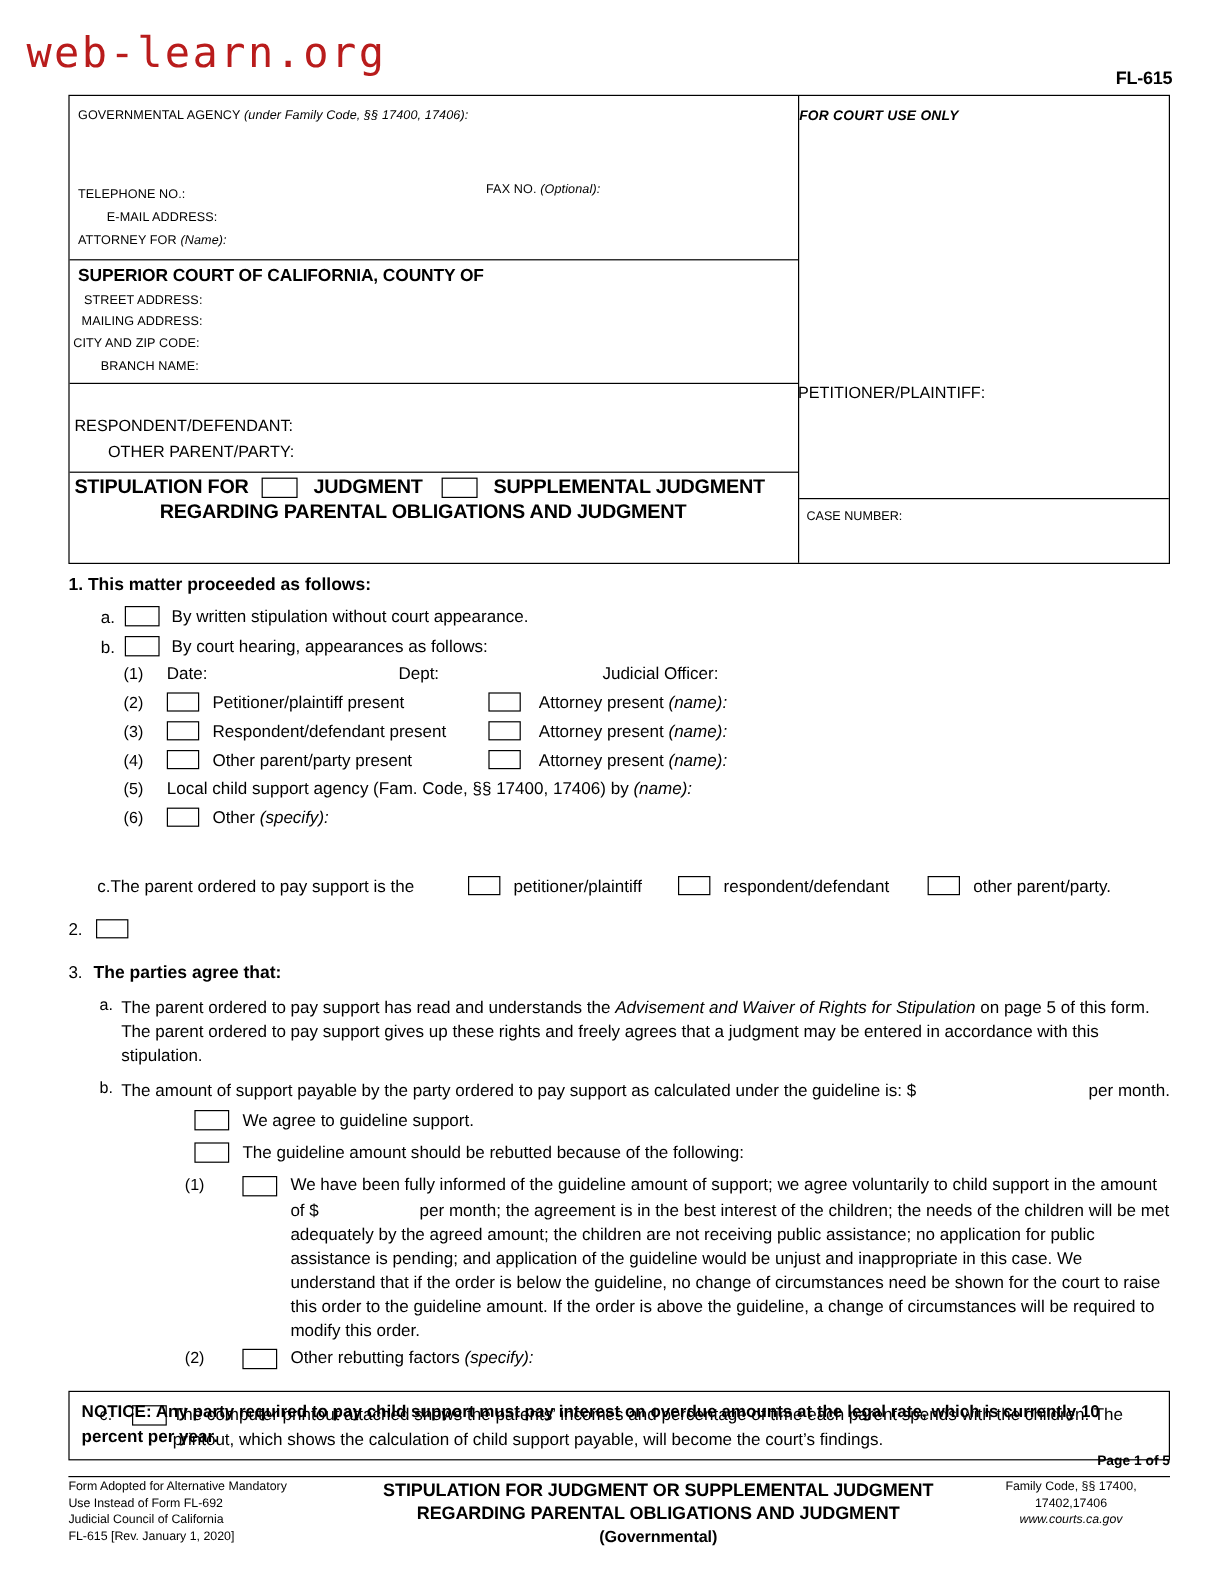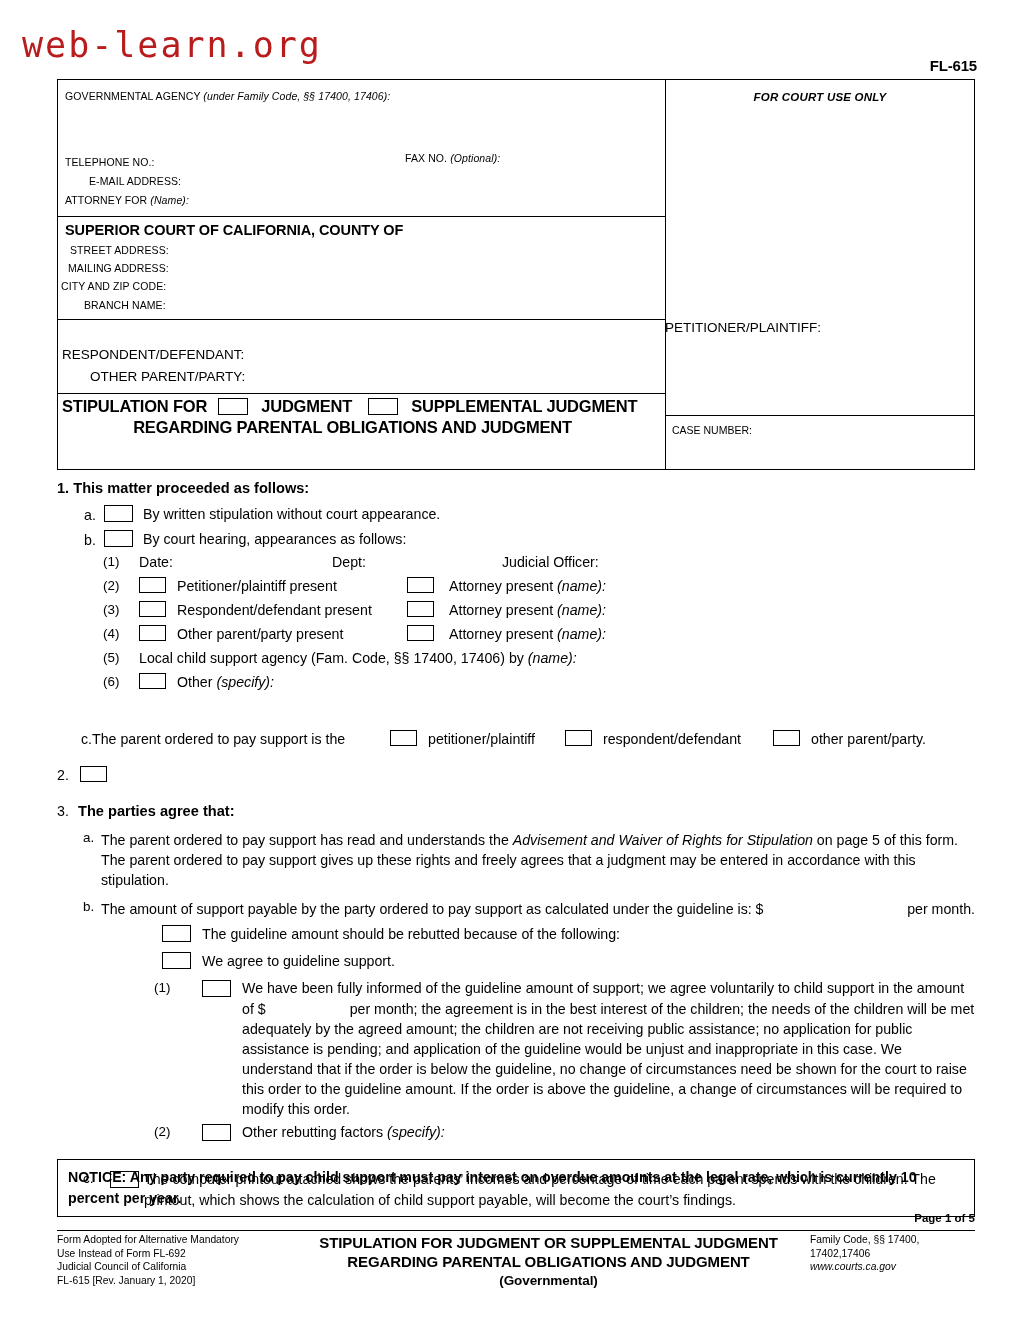--- a/index.html
+++ b/index.html
@@ -140,21 +140,21 @@
     letter-spacing: -0.2px;
     text-align: center;
     padding-right: 18px;
     margin-top: 2px;
   }
 
   
   .courtuse {
     height: 336px;
     border-bottom: 1.6px solid #000;
-    text-align: center;
+    text-align: left;
     padding-top: 7px;
   }
   .courtuse span {
     font-size: 11.5px;
     font-weight: bold;
     font-style: italic;
     letter-spacing: 0.2px;
   }
   .casenum {
     height: 53px;
@@ -367,21 +367,21 @@
     font-size: 15px;
     line-height: 1.28;
     letter-spacing: -0.1px;
   }
   .foot-center .gov {
     font-size: 13.5px;
     margin-top: 1px;
   }
   .foot-right {
     width: 165px;
-    text-align: left;
+    text-align: center;
     font-size: 10.3px;
     line-height: 1.33;
   }
   .foot-right .url { font-style: italic; }
 </style>
 </head>
 <body>
 
 <div class="page">
 
@@ -534,26 +534,26 @@
       <p><span>The parent ordered to pay support has read and understands the </span><i>Advisement and Waiver of Rights for Stipulation</i><span> on page 5 of this form. The parent ordered to pay support gives up these rights and freely agrees that a judgment may be entered in accordance with this stipulation.</span></p>
     </div>
 
     <div class="s3b">
       <span class="mk">b.</span>
       <span>The amount of support payable by the party ordered to pay support as calculated under the guideline is: $</span>
       <span class="permonth">per month.</span>
 
       <div class="s3b-cbrow">
         <span class="cb cb-m"></span>
-        <span class="txt">The guideline amount should be rebutted because of the following:</span>
+        <span class="txt">We agree to guideline support.</span>
       </div>
 
       <div class="s3b-cbrow">
         <span class="cb cb-m"></span>
-        <span class="txt">We agree to guideline support.</span>
+        <span class="txt">The guideline amount should be rebutted because of the following:</span>
       </div>
 
       <div class="s3b1">
         <span class="num">(1)</span>
         <span class="cb cb-m"></span>
         <p><span>We have been fully informed of the guideline amount of support; we agree voluntarily to child support in the amount of $</span><span class="gap"></span><span>per month; the agreement is in the best interest of the children; the needs of the children will be met adequately by the agreed amount; the children are not receiving public assistance; no application for public assistance is pending; and application of the guideline would be unjust and inappropriate in this case. We understand that if the order is below the guideline, no change of circumstances need be shown for the court to raise this order to the guideline amount. If the order is above the guideline, a change of circumstances will be required to modify this order.</span></p>
       </div>
 
       <div class="s3b2">
         <span class="num">(2)</span>

